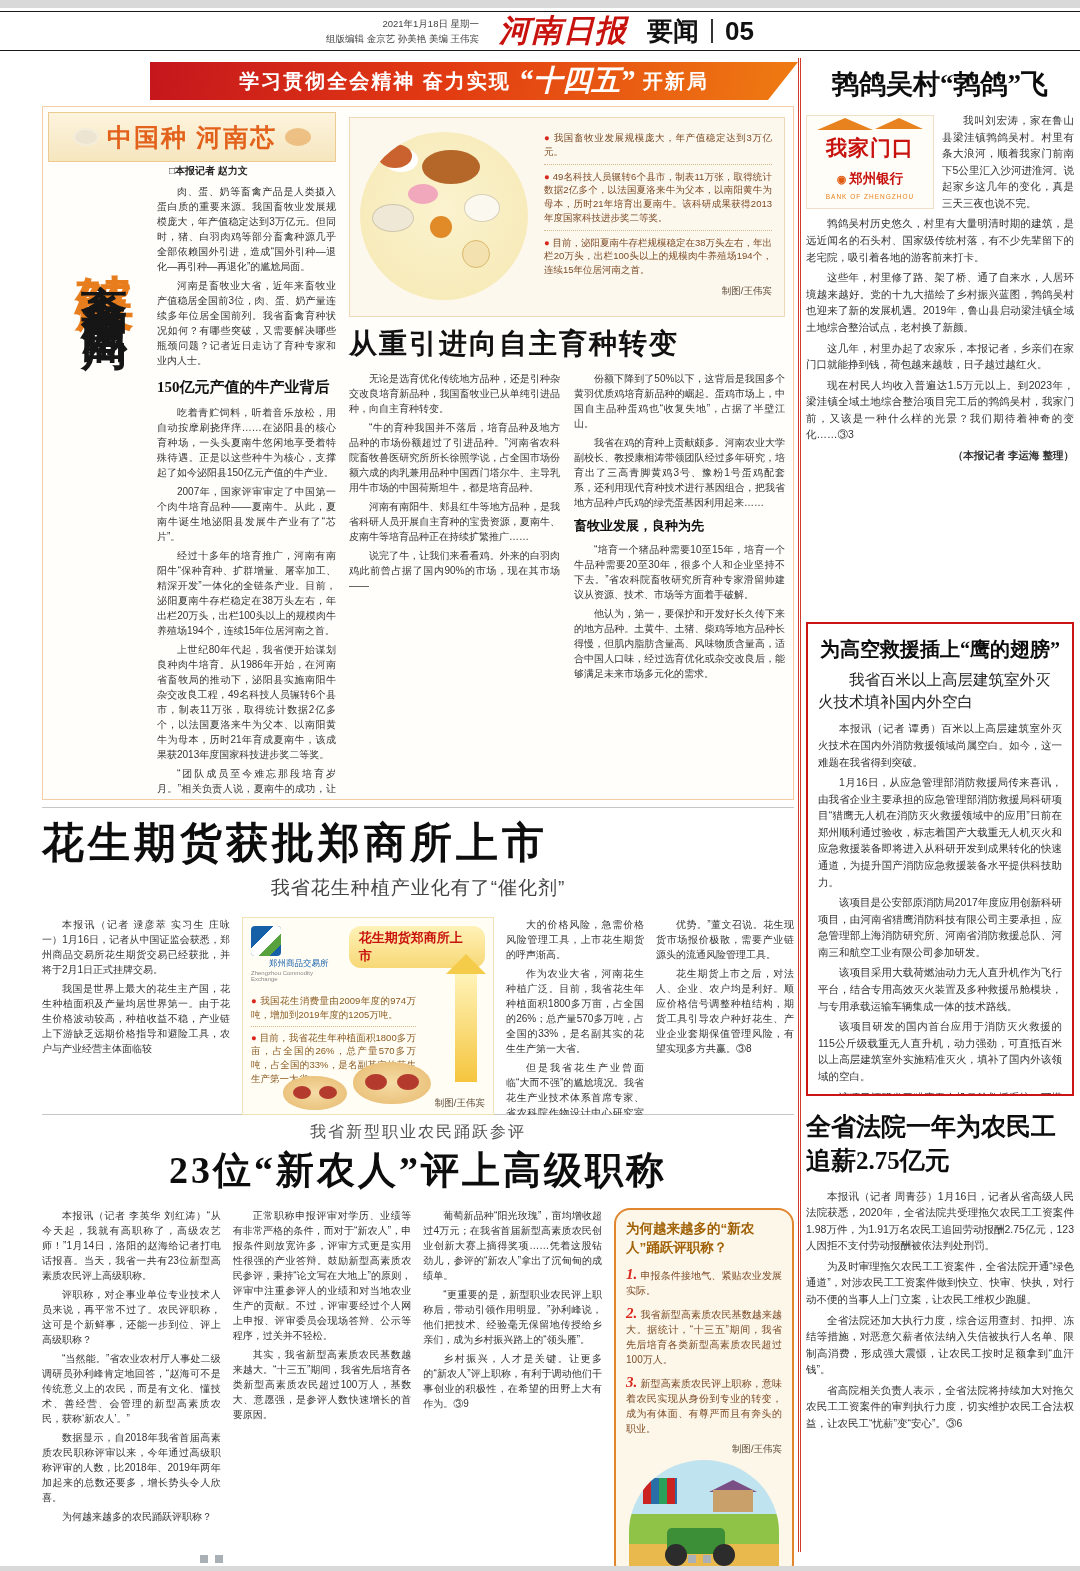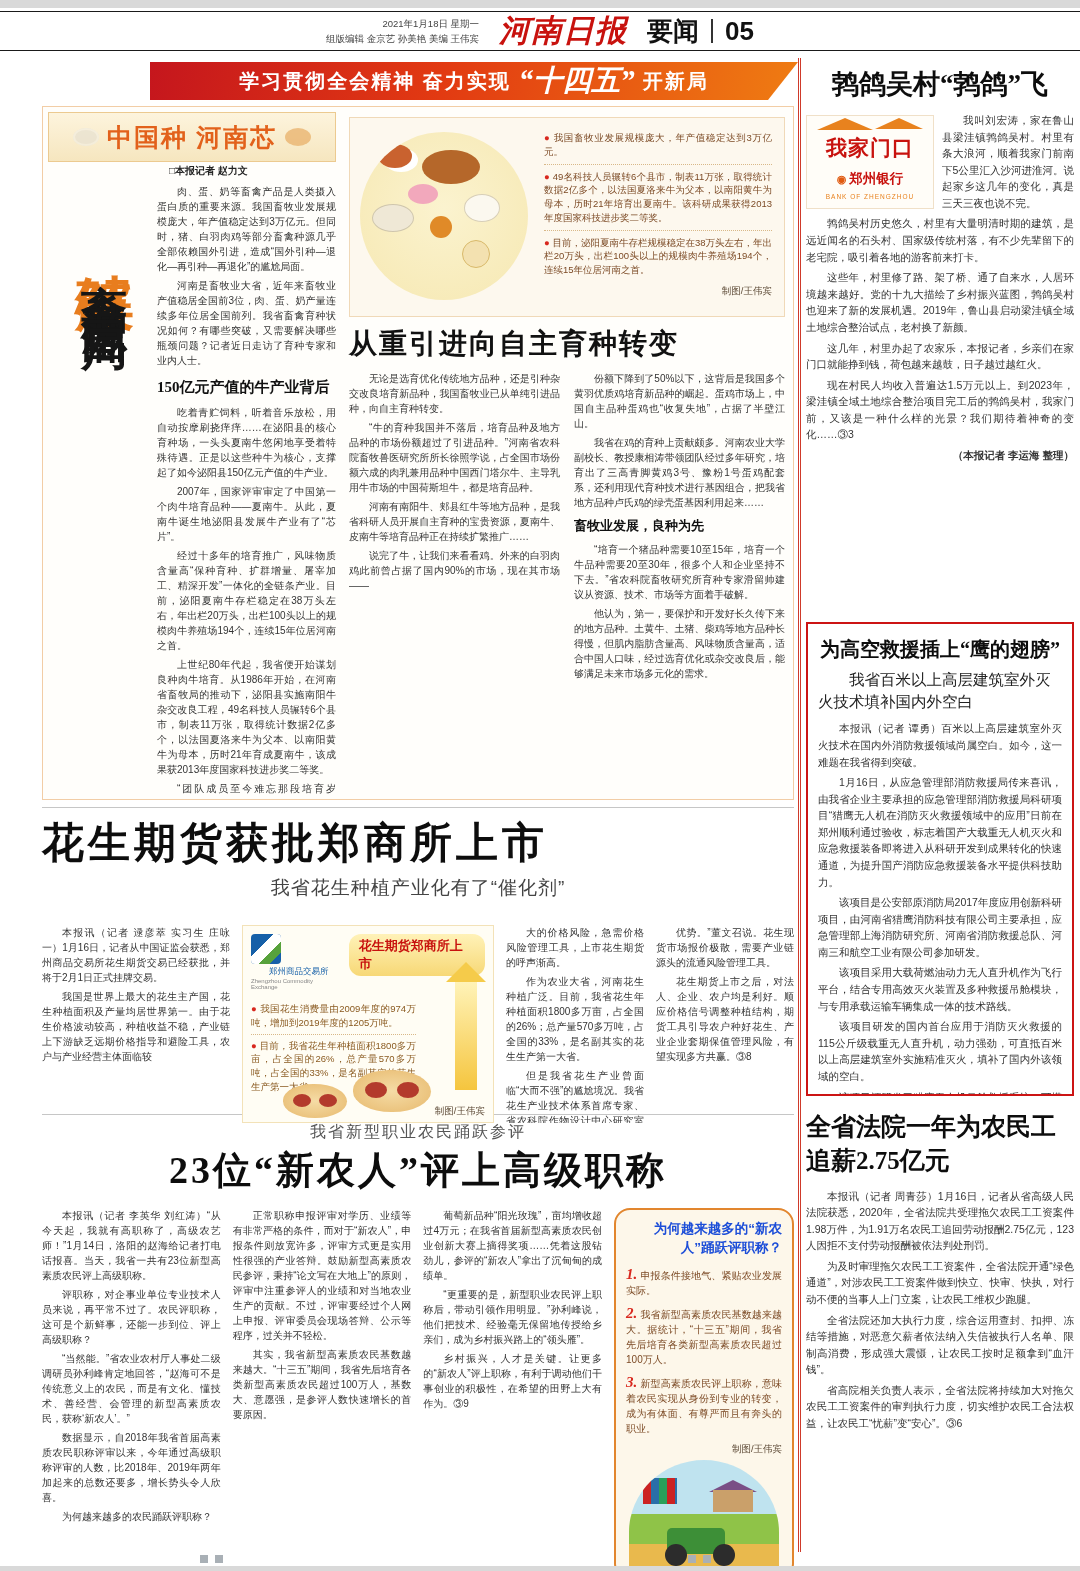--- a/index.html
+++ b/index.html
@@ -53,21 +53,21 @@
   .sec2{position:absolute;left:306px;top:216px;right:8px;bottom:6px;display:flex;flex-direction:column;}
   .h-sec2{font-size:28px;font-weight:bold;margin:2px 0 8px;color:#111;font-family:"Liberation Serif",serif;letter-spacing:2px;}
   .twocol{flex:1;display:flex;gap:14px;overflow:hidden;}
   .twocol>div{flex:1;font-size:10px;line-height:1.5;text-align:justify;color:#333;overflow:hidden;}
   .h-sec3{font-size:13px;font-weight:bold;color:#111;margin:6px 0;text-indent:0;font-family:"Liberation Serif",serif;}
   .mrule{height:1px;background:#c6c6c6;margin:7px 0;}
   
   .peanut{position:relative;height:292px;}
   .p-head{font-size:42px;font-weight:bold;text-align:left;margin:2px 0 0;font-family:"Liberation Serif",serif;letter-spacing:4px;color:#0d0d0d;}
   .p-sub{font-size:19px;color:#444;text-align:center;margin-top:4px;letter-spacing:1px;}
-  .pbody{display:flex;gap:12px;margin-top:24px;height:198px;overflow:hidden;}
+  .pbody{display:flex;gap:12px;margin-top:16px;height:198px;overflow:hidden;}
   .pbody .txt{font-size:10px;line-height:1.5;text-align:justify;color:#333;overflow:hidden;}
   .pcol1{width:188px;flex:none;}
   .ig2{width:252px;flex:none;background:#fffdf4;border:1px solid #f3e2b8;box-sizing:border-box;position:relative;padding:8px;overflow:hidden;}
   .ig2head{display:flex;align-items:flex-start;gap:8px;}
   .zce{width:30px;height:30px;background:#1660a8;border-radius:4px;position:relative;overflow:hidden;flex:none;}
   .zce::before{content:"";position:absolute;inset:-8px;background:linear-gradient(135deg,transparent 42%,#fff 42% 58%,#57a23c 58% 70%,transparent 70%);}
   .ig2title{background:linear-gradient(#fff2b8,#f7d876);border-radius:12px;padding:3px 10px;color:#c8120e;font-weight:bold;font-size:13px;}
   .zce-name{font-size:8.5px;color:#1660a8;margin-top:2px;padding-left:18px;}
   .zce-en{font-size:6px;color:#888;}
   .ig2bullets{margin-top:8px;width:165px;font-size:9.5px;line-height:1.45;color:#8a5a20;}
@@ -79,21 +79,21 @@
   .pea{position:absolute;background:radial-gradient(#f5dca6,#e7b96d);border-radius:48% 52% 50% 50%;}
   .pea i{position:absolute;background:#b33a2c;border-radius:50%;}
   .ig2credit{position:absolute;right:8px;bottom:4px;font-size:9.5px;color:#5a4733;}
   
   .farmers{position:relative;height:452px;}
   .f-kicker{font-size:16px;color:#555;text-align:center;letter-spacing:2px;}
   .f-head{font-size:38px;font-weight:bold;text-align:center;margin:2px 0 0;font-family:"Liberation Serif",serif;letter-spacing:3px;color:#0d0d0d;}
   .fbody{display:flex;gap:12px;margin-top:12px;height:372px;overflow:hidden;}
   .fbody .txt{flex:1;font-size:10px;line-height:1.5;text-align:justify;color:#333;overflow:hidden;}
   .ig3{width:180px;flex:none;border:2px solid #e2862e;border-radius:16px;background:#fdf7ea;padding:10px 10px 0;box-sizing:border-box;position:relative;overflow:hidden;}
-  .ig3title{color:#1d4ed8;font-weight:bold;font-size:13.5px;line-height:1.4;text-align:right;}
+  .ig3title{color:#a16207;font-weight:bold;font-size:13.5px;line-height:1.4;}
   .ig3 ol{list-style:none;margin:8px 0 0;padding:0;counter-reset:n;font-size:10px;line-height:1.5;color:#7c4a25;}
   .ig3 ol li{counter-increment:n;margin:0 0 7px;text-align:justify;}
   .ig3 ol li::before{content:counter(n)".";color:#d8281e;font:bold italic 15px "Liberation Serif",serif;margin-right:3px;}
   .ig3credit{text-align:right;font-size:9.5px;color:#5a4733;}
   .ig3scene{position:relative;width:150px;height:120px;margin:4px auto 0;border-radius:50% 50% 0 0/60% 60% 0 0;overflow:hidden;
     background:linear-gradient(#bfe3ef 45%,#8fc348 45% 70%,#e9b94d 70%);}
   .ig3scene .tractor{position:absolute;left:38px;bottom:26px;width:58px;height:26px;background:#3d8f37;border-radius:5px;}
   .ig3scene .wheel{position:absolute;bottom:14px;width:22px;height:22px;border-radius:50%;background:#2c2c2c;}
   .ig3scene .house{position:absolute;left:84px;top:30px;width:40px;height:22px;background:#caa06a;}
   .ig3scene .roof{position:absolute;left:80px;top:20px;width:0;height:0;border-left:24px solid transparent;border-right:24px solid transparent;border-bottom:12px solid #7a4f86;}
@@ -188,21 +188,21 @@
       <div class="colA">
         <p class="byline">□本报记者 赵力文</p>
         <div>
             <p class="para">肉、蛋、奶等畜禽产品是人类摄入蛋白质的重要来源。我国畜牧业发展规模庞大，年产值稳定达到3万亿元。但同时，猪、白羽肉鸡等部分畜禽种源几乎全部依赖国外引进，造成“国外引种—退化—再引种—再退化”的尴尬局面。</p>
             <p class="para">河南是畜牧业大省，近年来畜牧业产值稳居全国前3位，肉、蛋、奶产量连续多年位居全国前列。我省畜禽育种状况如何？有哪些突破，又需要解决哪些瓶颈问题？记者近日走访了育种专家和业内人士。</p>
           </div>
         <h3 class="h-sec1">150亿元产值的牛产业背后</h3>
         <div>
             <p class="para">吃着青贮饲料，听着音乐放松，用自动按摩刷挠痒痒……在泌阳县的核心育种场，一头头夏南牛悠闲地享受着特殊待遇。正是以这些种牛为核心，支撑起了如今泌阳县150亿元产值的牛产业。</p>
             <p class="para">2007年，国家评审审定了中国第一个肉牛培育品种——夏南牛。从此，夏南牛诞生地泌阳县发展牛产业有了“芯片”。</p>
-            <p class="para">经过十多年的培育推广，风味物质含量高“保种育种、扩群增量、屠宰加工、精深开发”一体化的全链条产业。目前，泌阳夏南牛存栏稳定在38万头左右，年出栏20万头，出栏100头以上的规模肉牛养殖场194个，连续15年位居河南之首。</p>
+            <p class="para">经过十多年的培育推广，河南有南阳牛“保种育种、扩群增量、屠宰加工、精深开发”一体化的全链条产业。目前，泌阳夏南牛存栏稳定在38万头左右，年出栏20万头，出栏100头以上的规模肉牛养殖场194个，连续15年位居河南之首。</p>
             <p class="para">上世纪80年代起，我省便开始谋划良种肉牛培育。从1986年开始，在河南省畜牧局的推动下，泌阳县实施南阳牛杂交改良工程，49名科技人员辗转6个县市，制表11万张，取得统计数据2亿多个，以法国夏洛来牛为父本、以南阳黄牛为母本，历时21年育成夏南牛，该成果获2013年度国家科技进步奖二等奖。</p>
             <p class="para">“团队成员至今难忘那段培育岁月。”相关负责人说，夏南牛的成功，让河南肉牛产业有了自己的种源“芯片”，不断创造效益。</p>
           </div>
       </div>
 
       <div class="sec2">
         <h2 class="h-sec2">从重引进向自主育种转变</h2>
         <div class="twocol">
           <div>
             <div>

